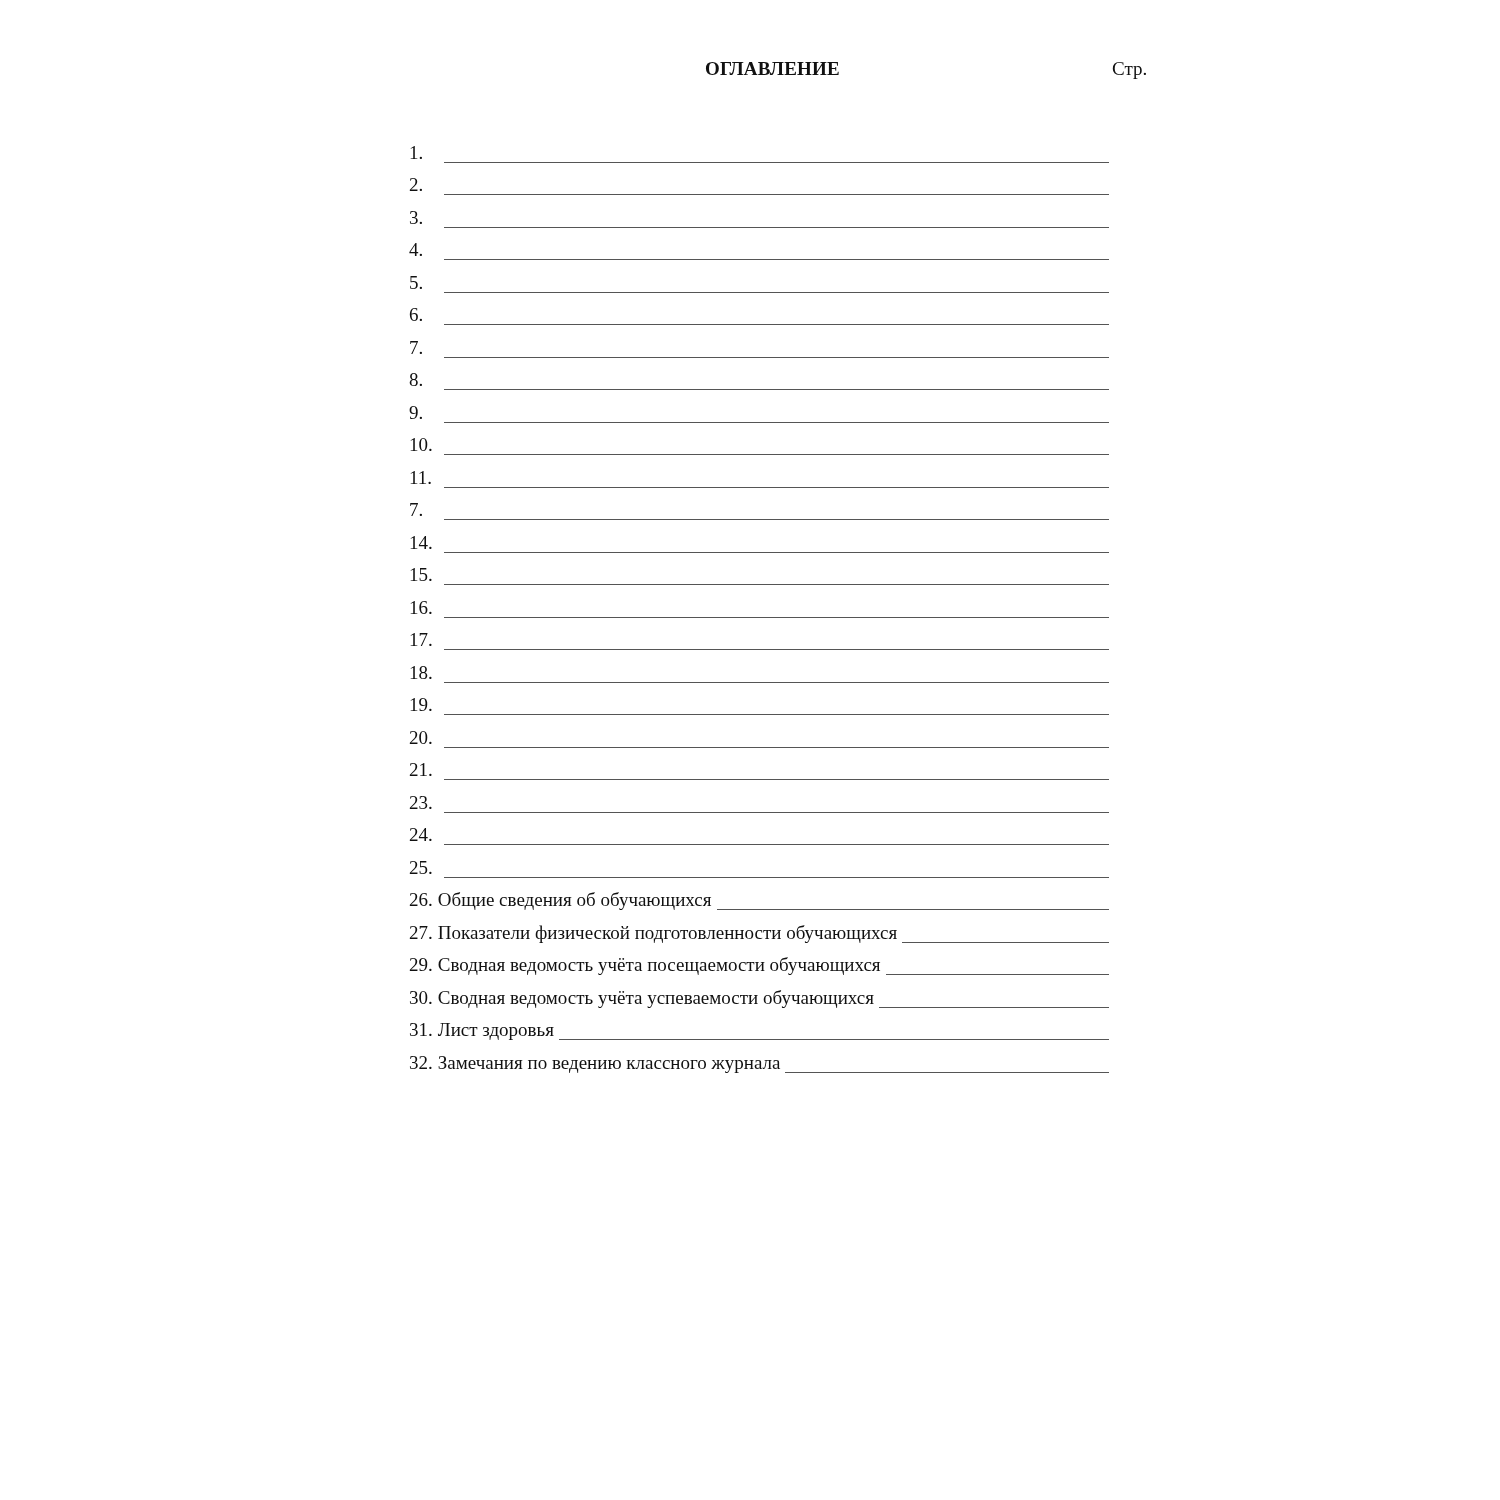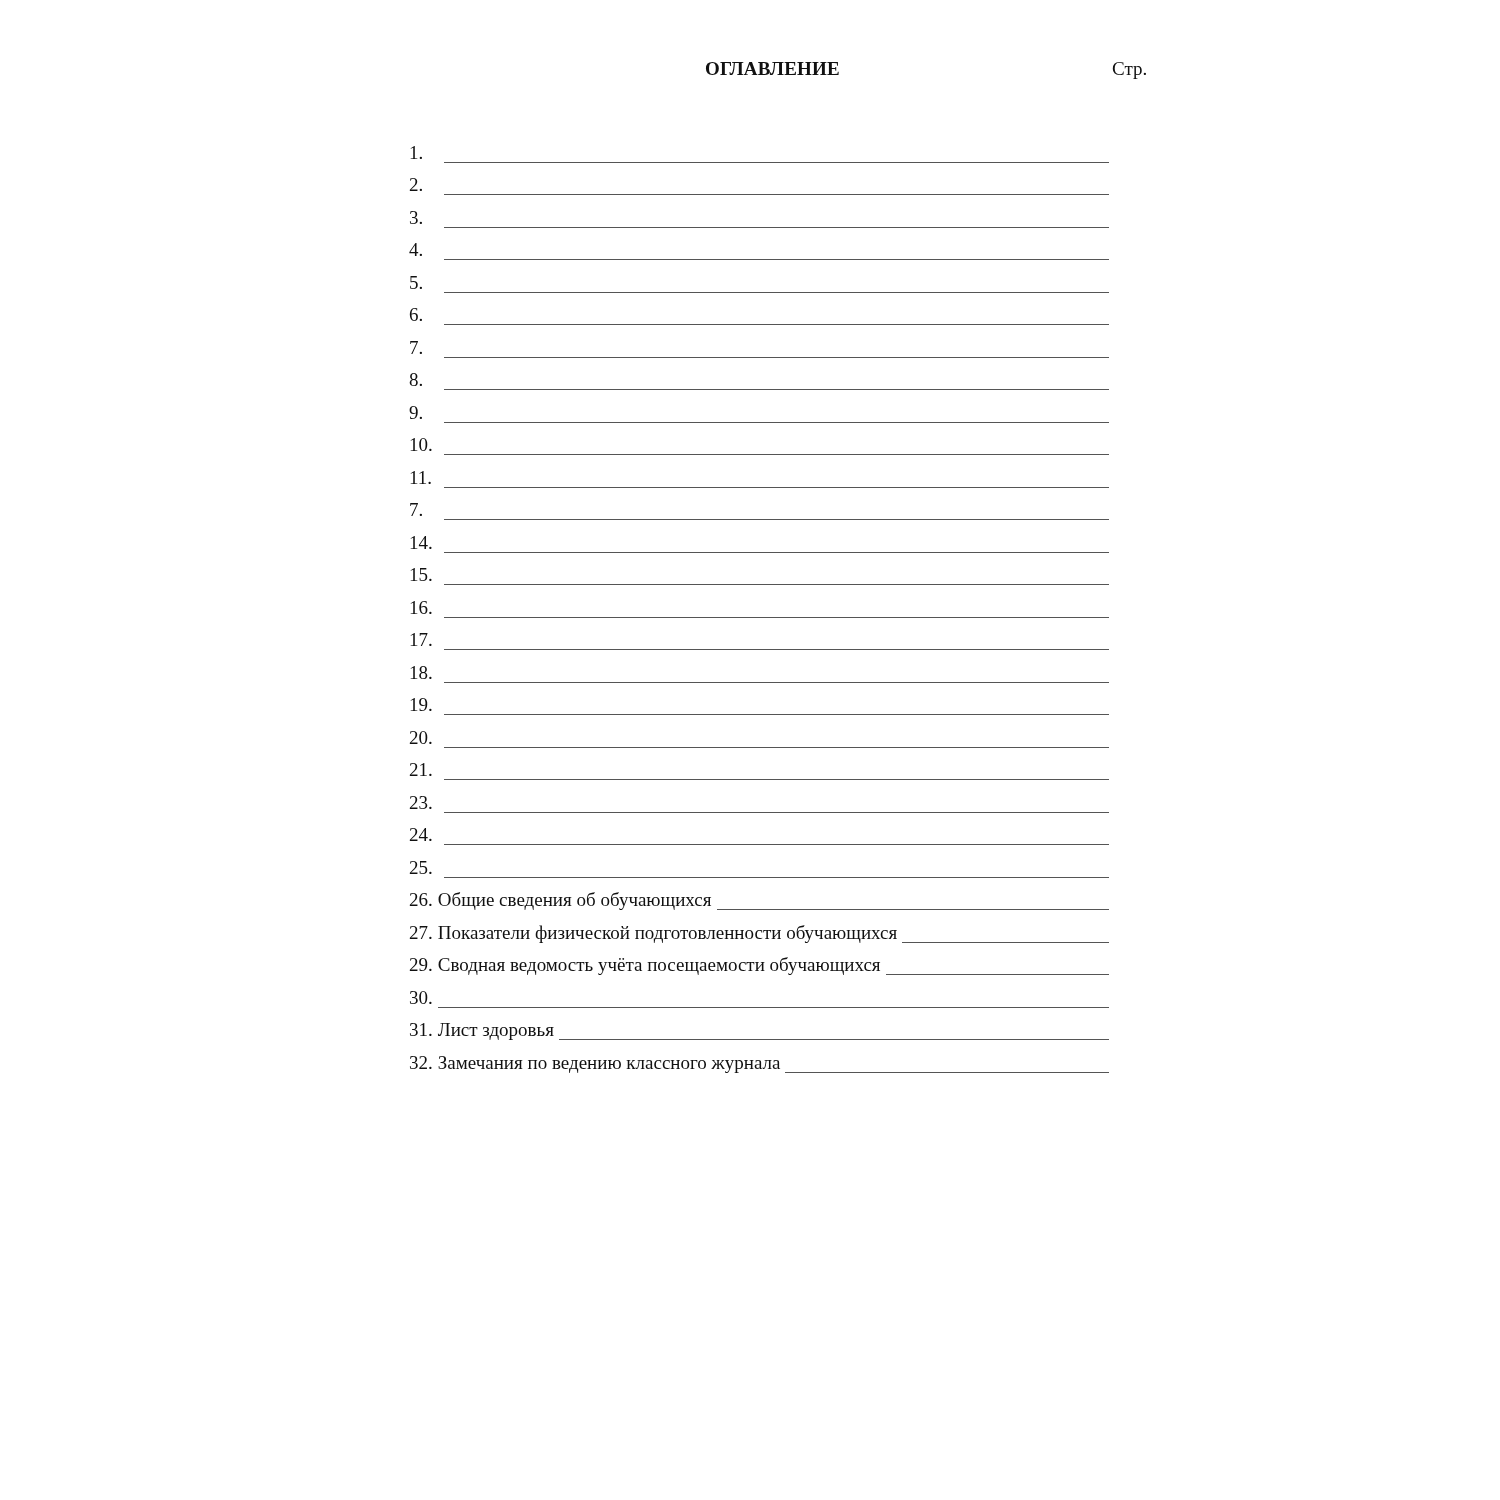--- a/index.html
+++ b/index.html
@@ -176,20 +176,21 @@
       <span class="toc-label">Показатели физической подготовленности обучающихся</span>
       <span class="toc-line"></span>
     </div>
   <div class="toc-row">
       <span class="toc-num with-label">29.</span>
       <span class="toc-label">Сводная ведомость учёта посещаемости обучающихся</span>
       <span class="toc-line"></span>
     </div>
   <div class="toc-row">
       <span class="toc-num with-label">30.</span>
+      <span class="toc-label">Сводная ведомость учёта успеваемости обучающихся</span>
       <span class="toc-line"></span>
     </div>
   <div class="toc-row">
       <span class="toc-num with-label">31.</span>
       <span class="toc-label">Лист здоровья</span>
       <span class="toc-line"></span>
     </div>
   <div class="toc-row">
       <span class="toc-num with-label">32.</span>
       <span class="toc-label">Замечания по ведению классного журнала</span>

